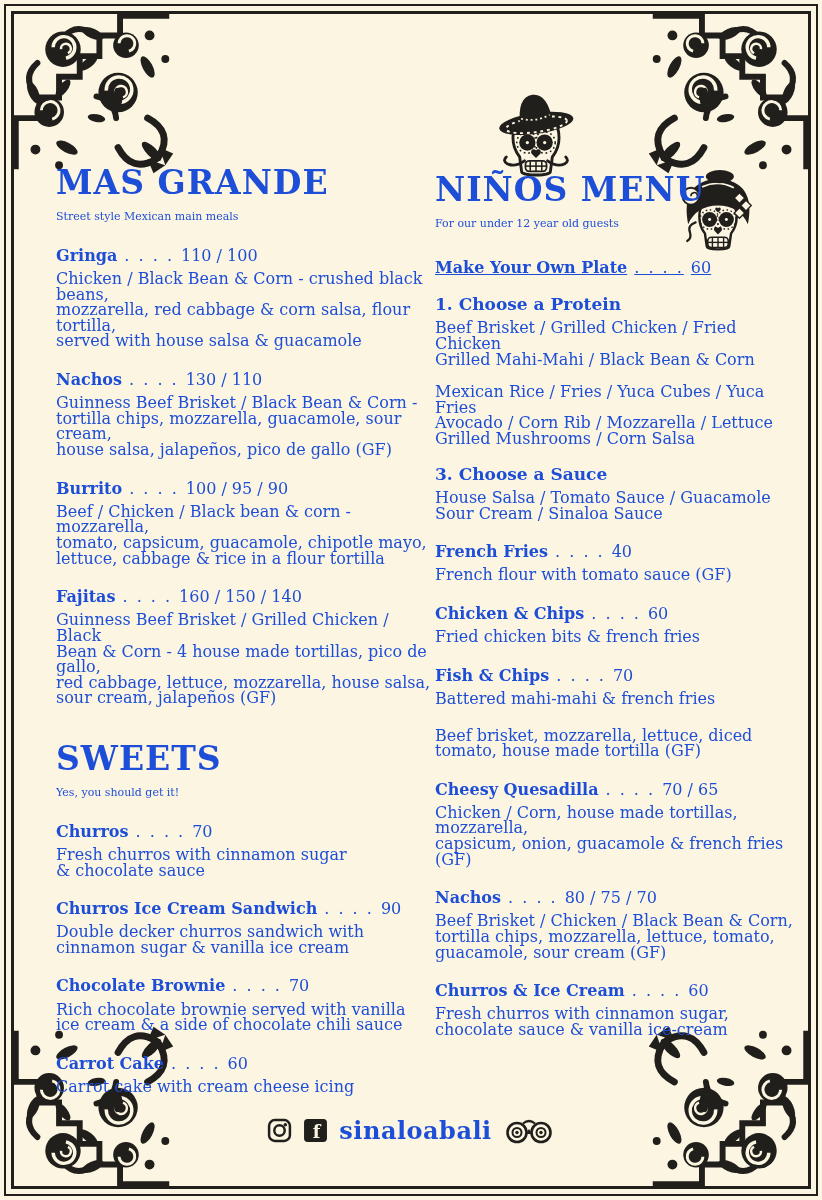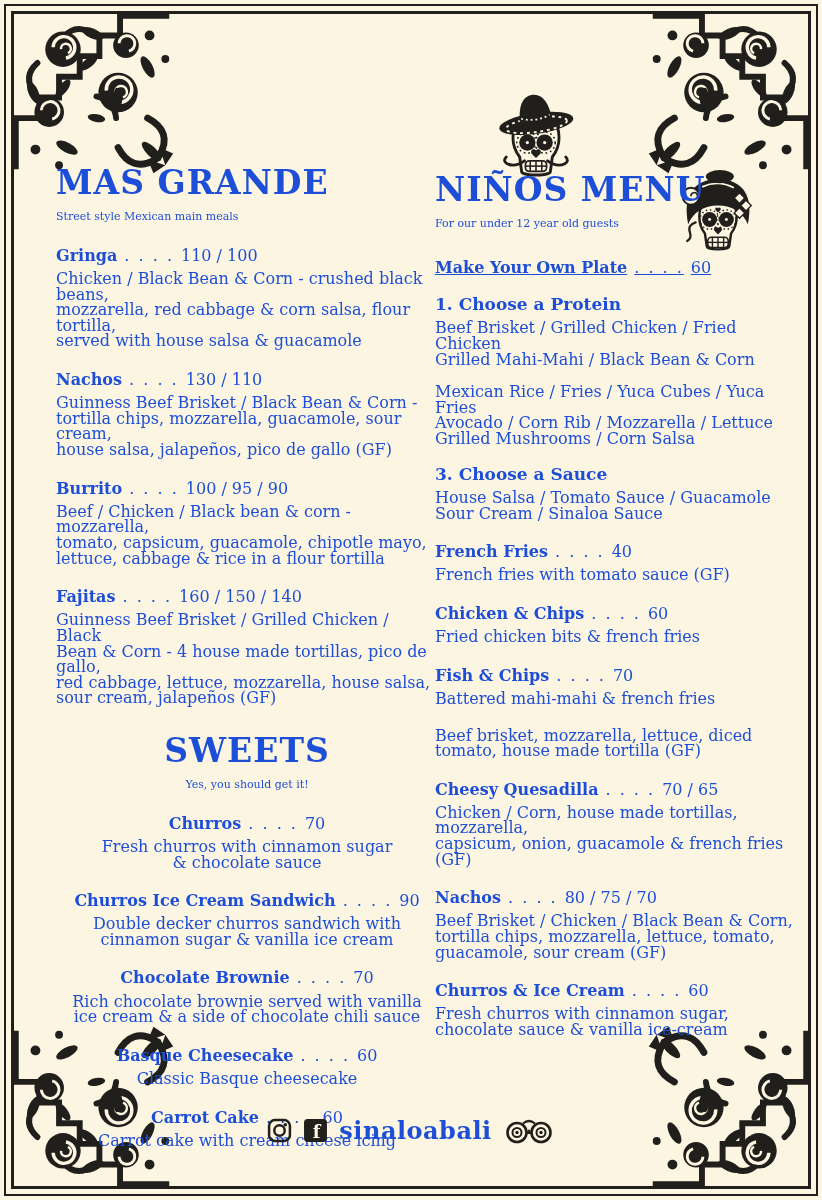--- a/index.html
+++ b/index.html
@@ -20,21 +20,21 @@
   .col{position:absolute;}
   .col-left{left:56px;top:166px;width:382px;}
   .col-right{left:435px;top:173px;width:362px;}
   .sec-title{font-size:33px;font-weight:700;letter-spacing:1px;line-height:1;}
   .sec-sub{font-size:11px;line-height:1.35;margin-top:11px;}
   .item{margin-top:21px;}
   .ihead{font-size:16px;line-height:1.2;}
   .iname{font-weight:700;}
   .idots{margin:0 7px;letter-spacing:2px;}
   .idesc{font-size:16px;line-height:15.6px;margin-top:6px;white-space:pre-line;}
-  .sweets-gap{margin-top:28px;text-align:center;}
+  .sweets-gap{margin-top:36px;}
   .make-plate{margin-top:26px;text-decoration:underline;}
   .step{margin-top:17px;}
   .step-label{font-size:17px;font-weight:700;line-height:1.2;}
   .kids-items{margin-top:20px;}
   .footer{
     position:absolute;left:0;right:0;top:1116px;
     display:flex;align-items:center;justify-content:center;gap:11px;
   }
   .handle{font-size:24px;font-weight:700;letter-spacing:0.5px;}
 </style>
@@ -217,26 +217,20 @@
       </div>
 
       <div class="item">
         <div class="ihead">
           <span class="iname">Chocolate Brownie</span><span class="idots">. . . .</span><span class="iprice">70</span>
         </div>
         <div class="idesc">Rich chocolate brownie served with vanilla
 ice cream &amp; a side of chocolate chili sauce</div>
       </div>
 
-      <div class="item">
-        <div class="ihead">
-          <span class="iname">Basque Cheesecake</span><span class="idots">. . . .</span><span class="iprice">60</span>
-        </div>
-        <div class="idesc">Classic Basque cheesecake</div>
-      </div>
 
       <div class="item">
         <div class="ihead">
           <span class="iname">Carrot Cake</span><span class="idots">. . . .</span><span class="iprice">60</span>
         </div>
         <div class="idesc">Carrot cake with cream cheese icing</div>
       </div>
     </div>
   </div>
 
@@ -263,21 +257,21 @@
         <div class="step-label">3. Choose a Sauce</div>
         <div class="idesc">House Salsa / Tomato Sauce / Guacamole
 Sour Cream / Sinaloa Sauce</div>
       </div>
 
       <div class="kids-items">
         <div class="item">
           <div class="ihead">
             <span class="iname">French Fries</span><span class="idots">. . . .</span><span class="iprice">40</span>
           </div>
-          <div class="idesc">French fries with tomato sauce (GF)</div>
+          <div class="idesc">French flour with tomato sauce (GF)</div>
         </div>
         <div class="item">
           <div class="ihead">
             <span class="iname">Chicken &amp; Chips</span><span class="idots">. . . .</span><span class="iprice">60</span>
           </div>
           <div class="idesc">Fried chicken bits &amp; french fries</div>
         </div>
         <div class="item">
           <div class="ihead">
             <span class="iname">Fish &amp; Chips</span><span class="idots">. . . .</span><span class="iprice">70</span>

